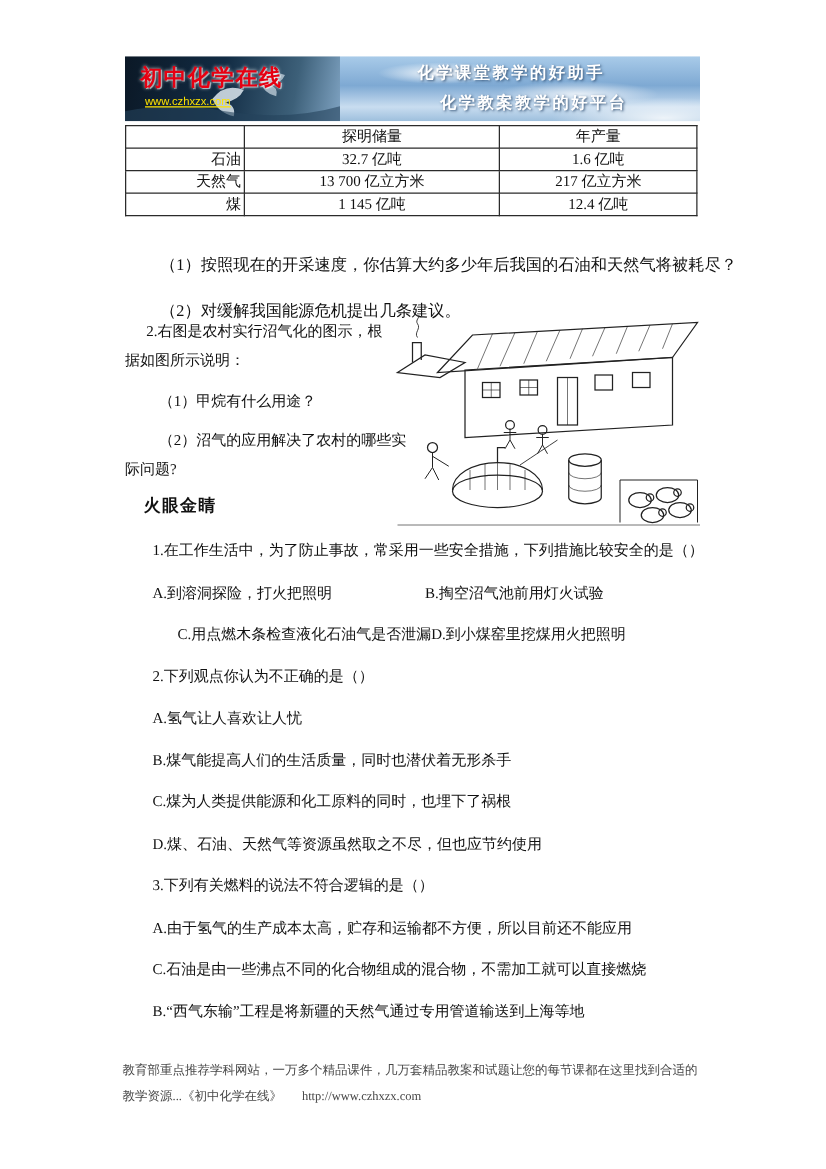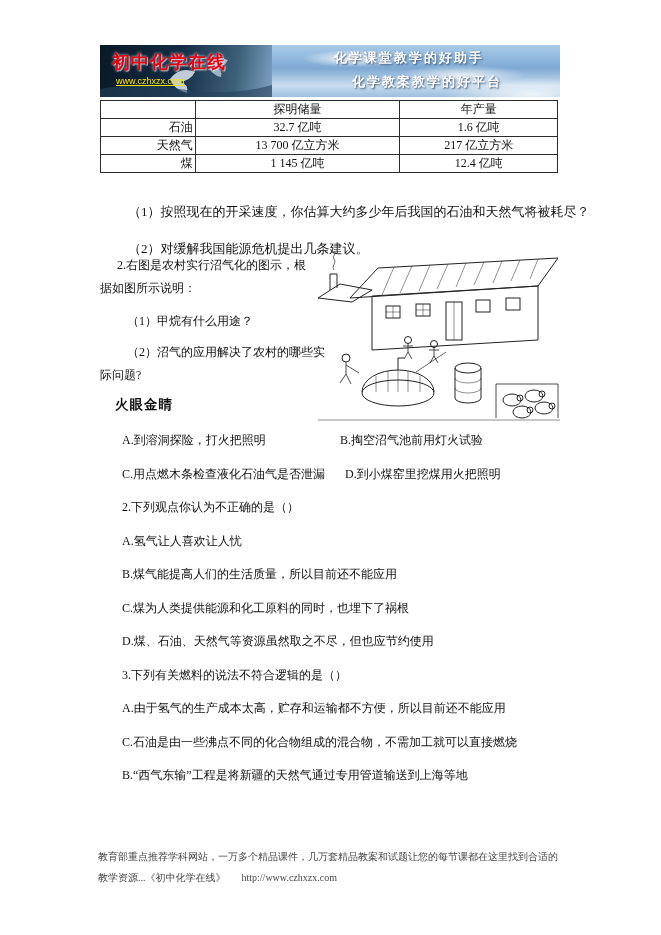--- a/index.html
+++ b/index.html
@@ -70,21 +70,21 @@
   .illus svg{display:block;}
 
   .sec-title{
     left:115px;top:396px;font-size:13.5px;font-weight:bold;
     font-family:"Liberation Sans","DejaVu Sans",sans-serif;letter-spacing:1px;
   }
 
   .exercise{left:100px;top:424px;width:478px;font-size:12px;}
   .exercise p{margin:0;line-height:33.5px;padding-left:22px;white-space:nowrap;}
   .optw{display:inline-block;width:218px;}
-  .optw2{display:inline-block;width:223px;}
+  .optw2{display:inline-block;width:223px;text-align:right;}
 
   
   .footer{
     left:98px;top:846px;width:480px;font-size:10px;line-height:21px;color:#474747;
   }
   .footer p{margin:0;white-space:nowrap;}
   .footer .url{color:#474747;text-decoration:none;cursor:pointer;padding-left:16px;}
 </style>
 </head>
 <body>
@@ -196,29 +196,30 @@
     <ellipse cx="228" cy="156" rx="9" ry="6"></ellipse>
       <circle cx="236" cy="154" r="3"></circle>
 
     <path d="M2 168 h242" stroke-width="0.5"></path>
   </svg>
 </div>
 
 <div class="abs sec-title">火眼金睛</div>
 
 <div class="abs exercise">
+  <p>1.在工作生活中，为了防止事故，常采用一些安全措施，下列措施比较安全的是（）</p>
   <p>
     <span class="optw">A.到溶洞探险，打火把照明</span><span>B.掏空沼气池前用灯火试验</span>
   </p>
   <p>
     <span class="optw2">C.用点燃木条检查液化石油气是否泄漏</span><span>D.到小煤窑里挖煤用火把照明</span>
   </p>
   <p>2.下列观点你认为不正确的是（）</p>
   <p>A.氢气让人喜欢让人忧</p>
-  <p>B.煤气能提高人们的生活质量，所以目前还不能应用</p>
+  <p>B.煤气能提高人们的生活质量，同时也潜伏着无形杀手</p>
   <p>C.煤为人类提供能源和化工原料的同时，也埋下了祸根</p>
   <p>D.煤、石油、天然气等资源虽然取之不尽，但也应节约使用</p>
   <p>3.下列有关燃料的说法不符合逻辑的是（）</p>
   <p>A.由于氢气的生产成本太高，贮存和运输都不方便，所以目前还不能应用</p>
   <p>C.石油是由一些沸点不同的化合物组成的混合物，不需加工就可以直接燃烧</p>
   <p>B.“西气东输”工程是将新疆的天然气通过专用管道输送到上海等地</p>
 </div>
 
 <div class="abs footer">
   <p>教育部重点推荐学科网站，一万多个精品课件，几万套精品教案和试题让您的每节课都在这里找到合适的</p>

